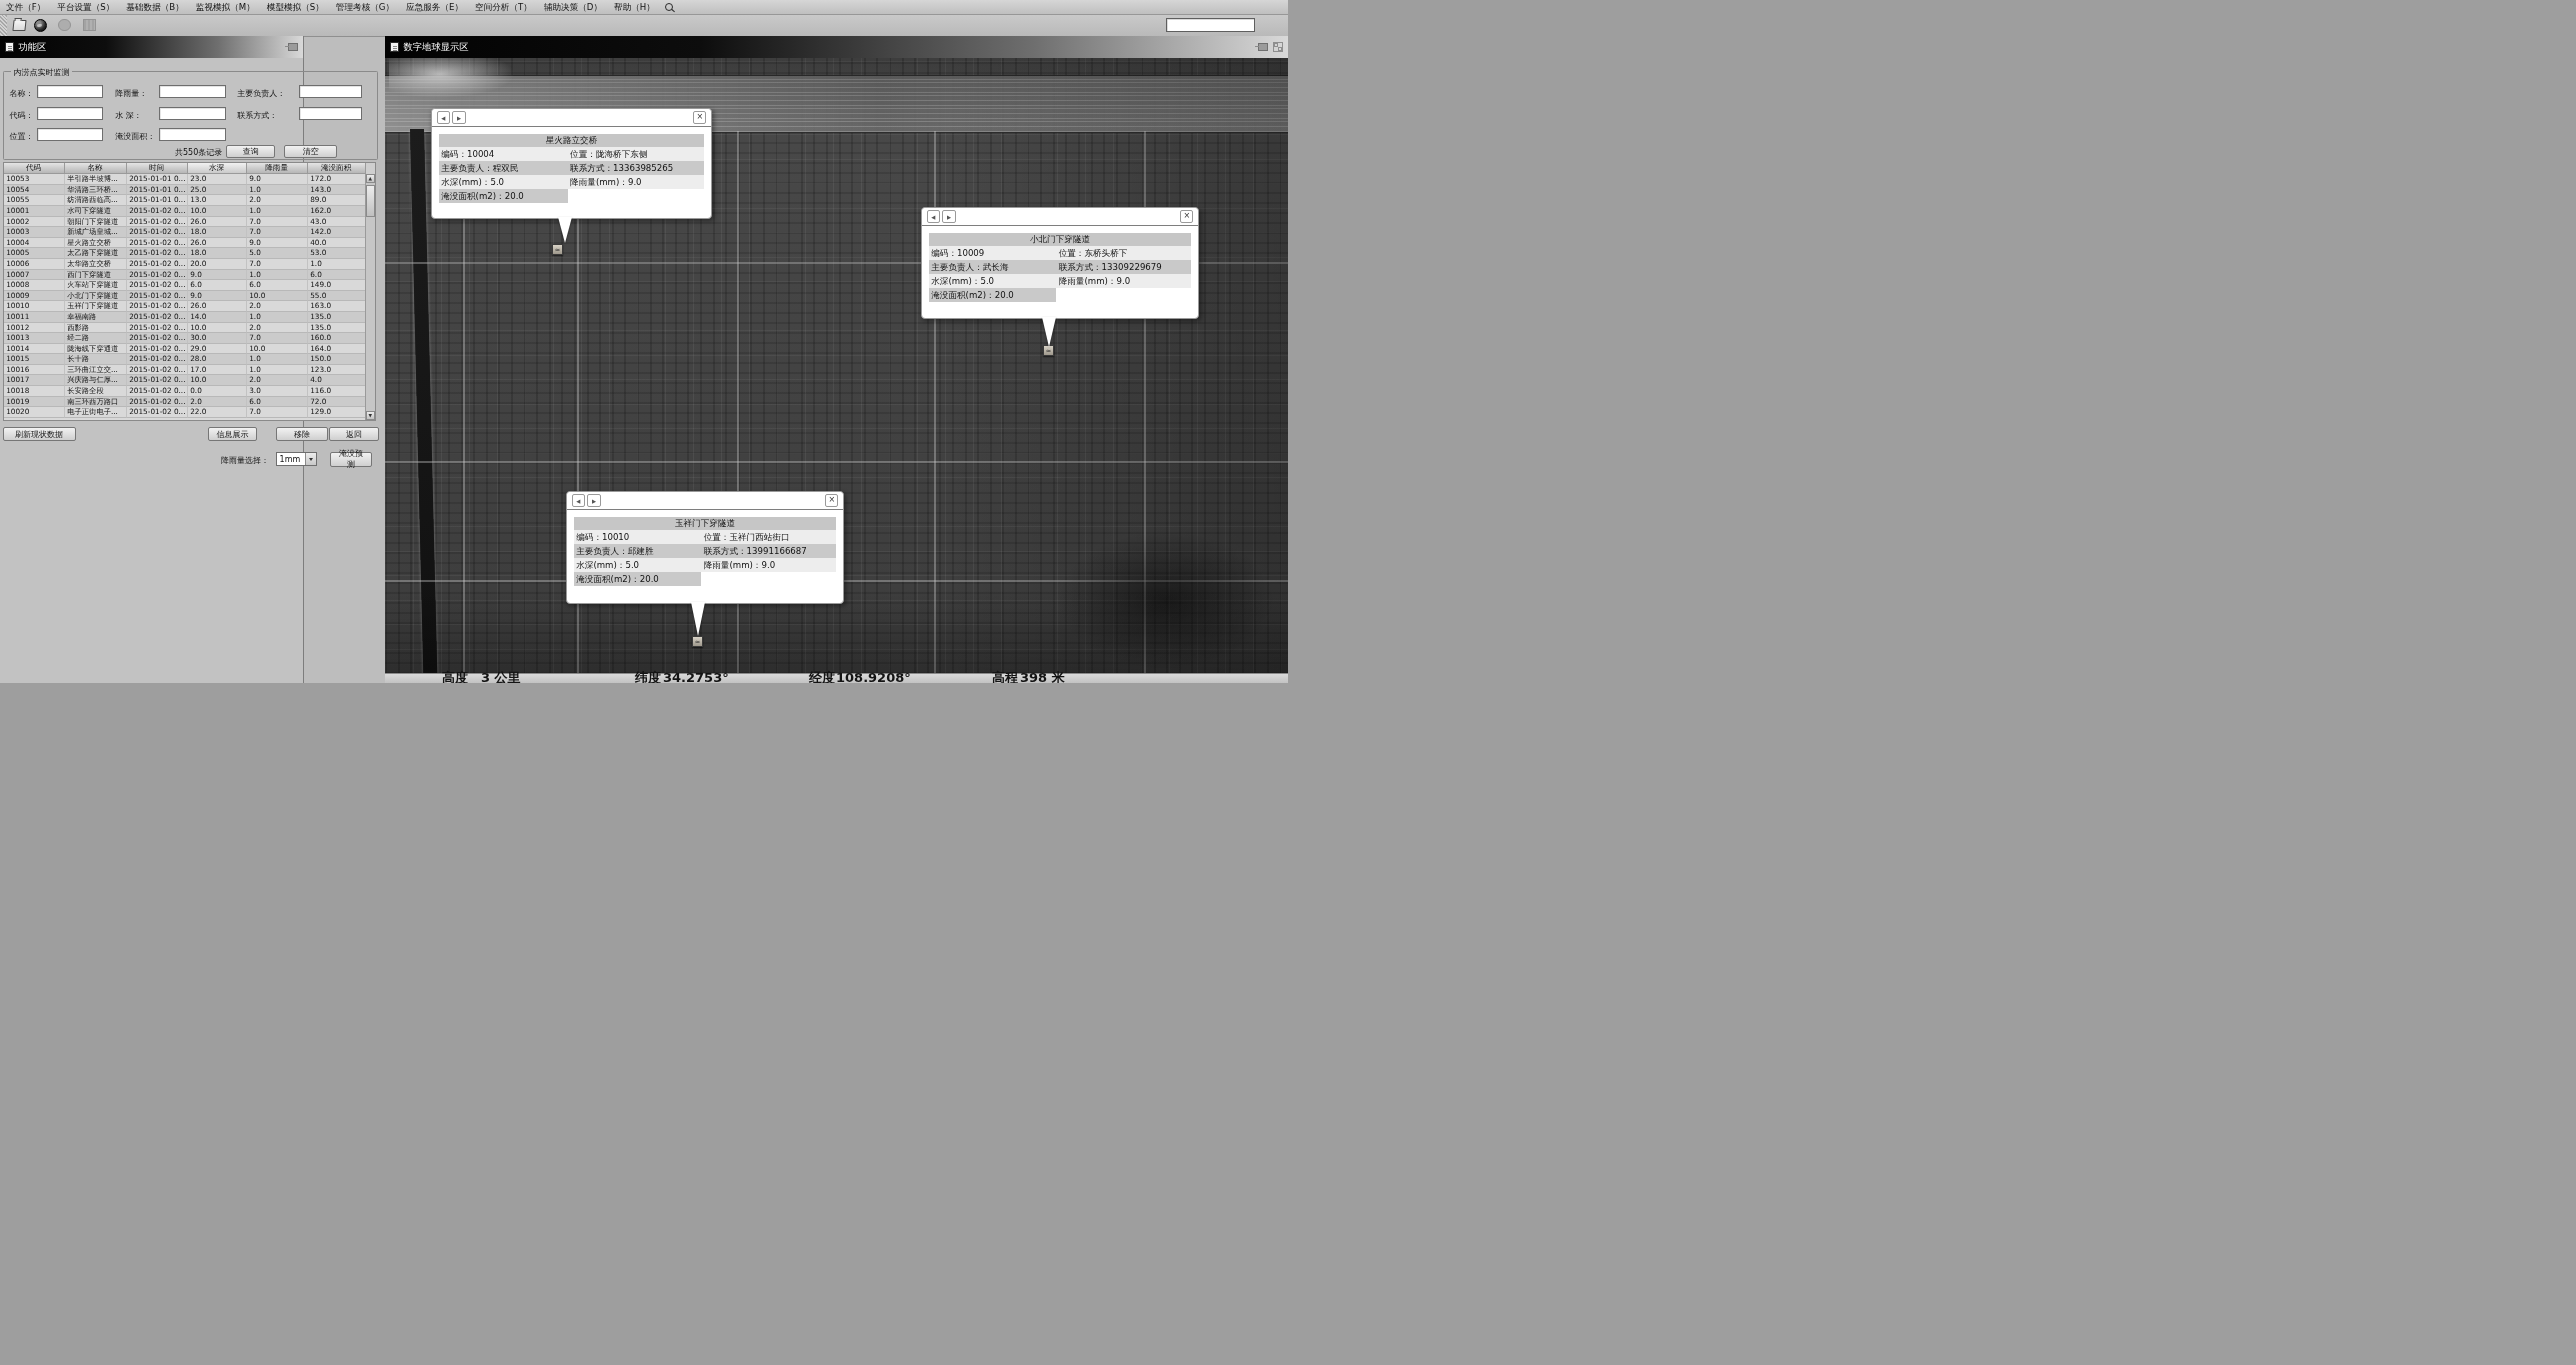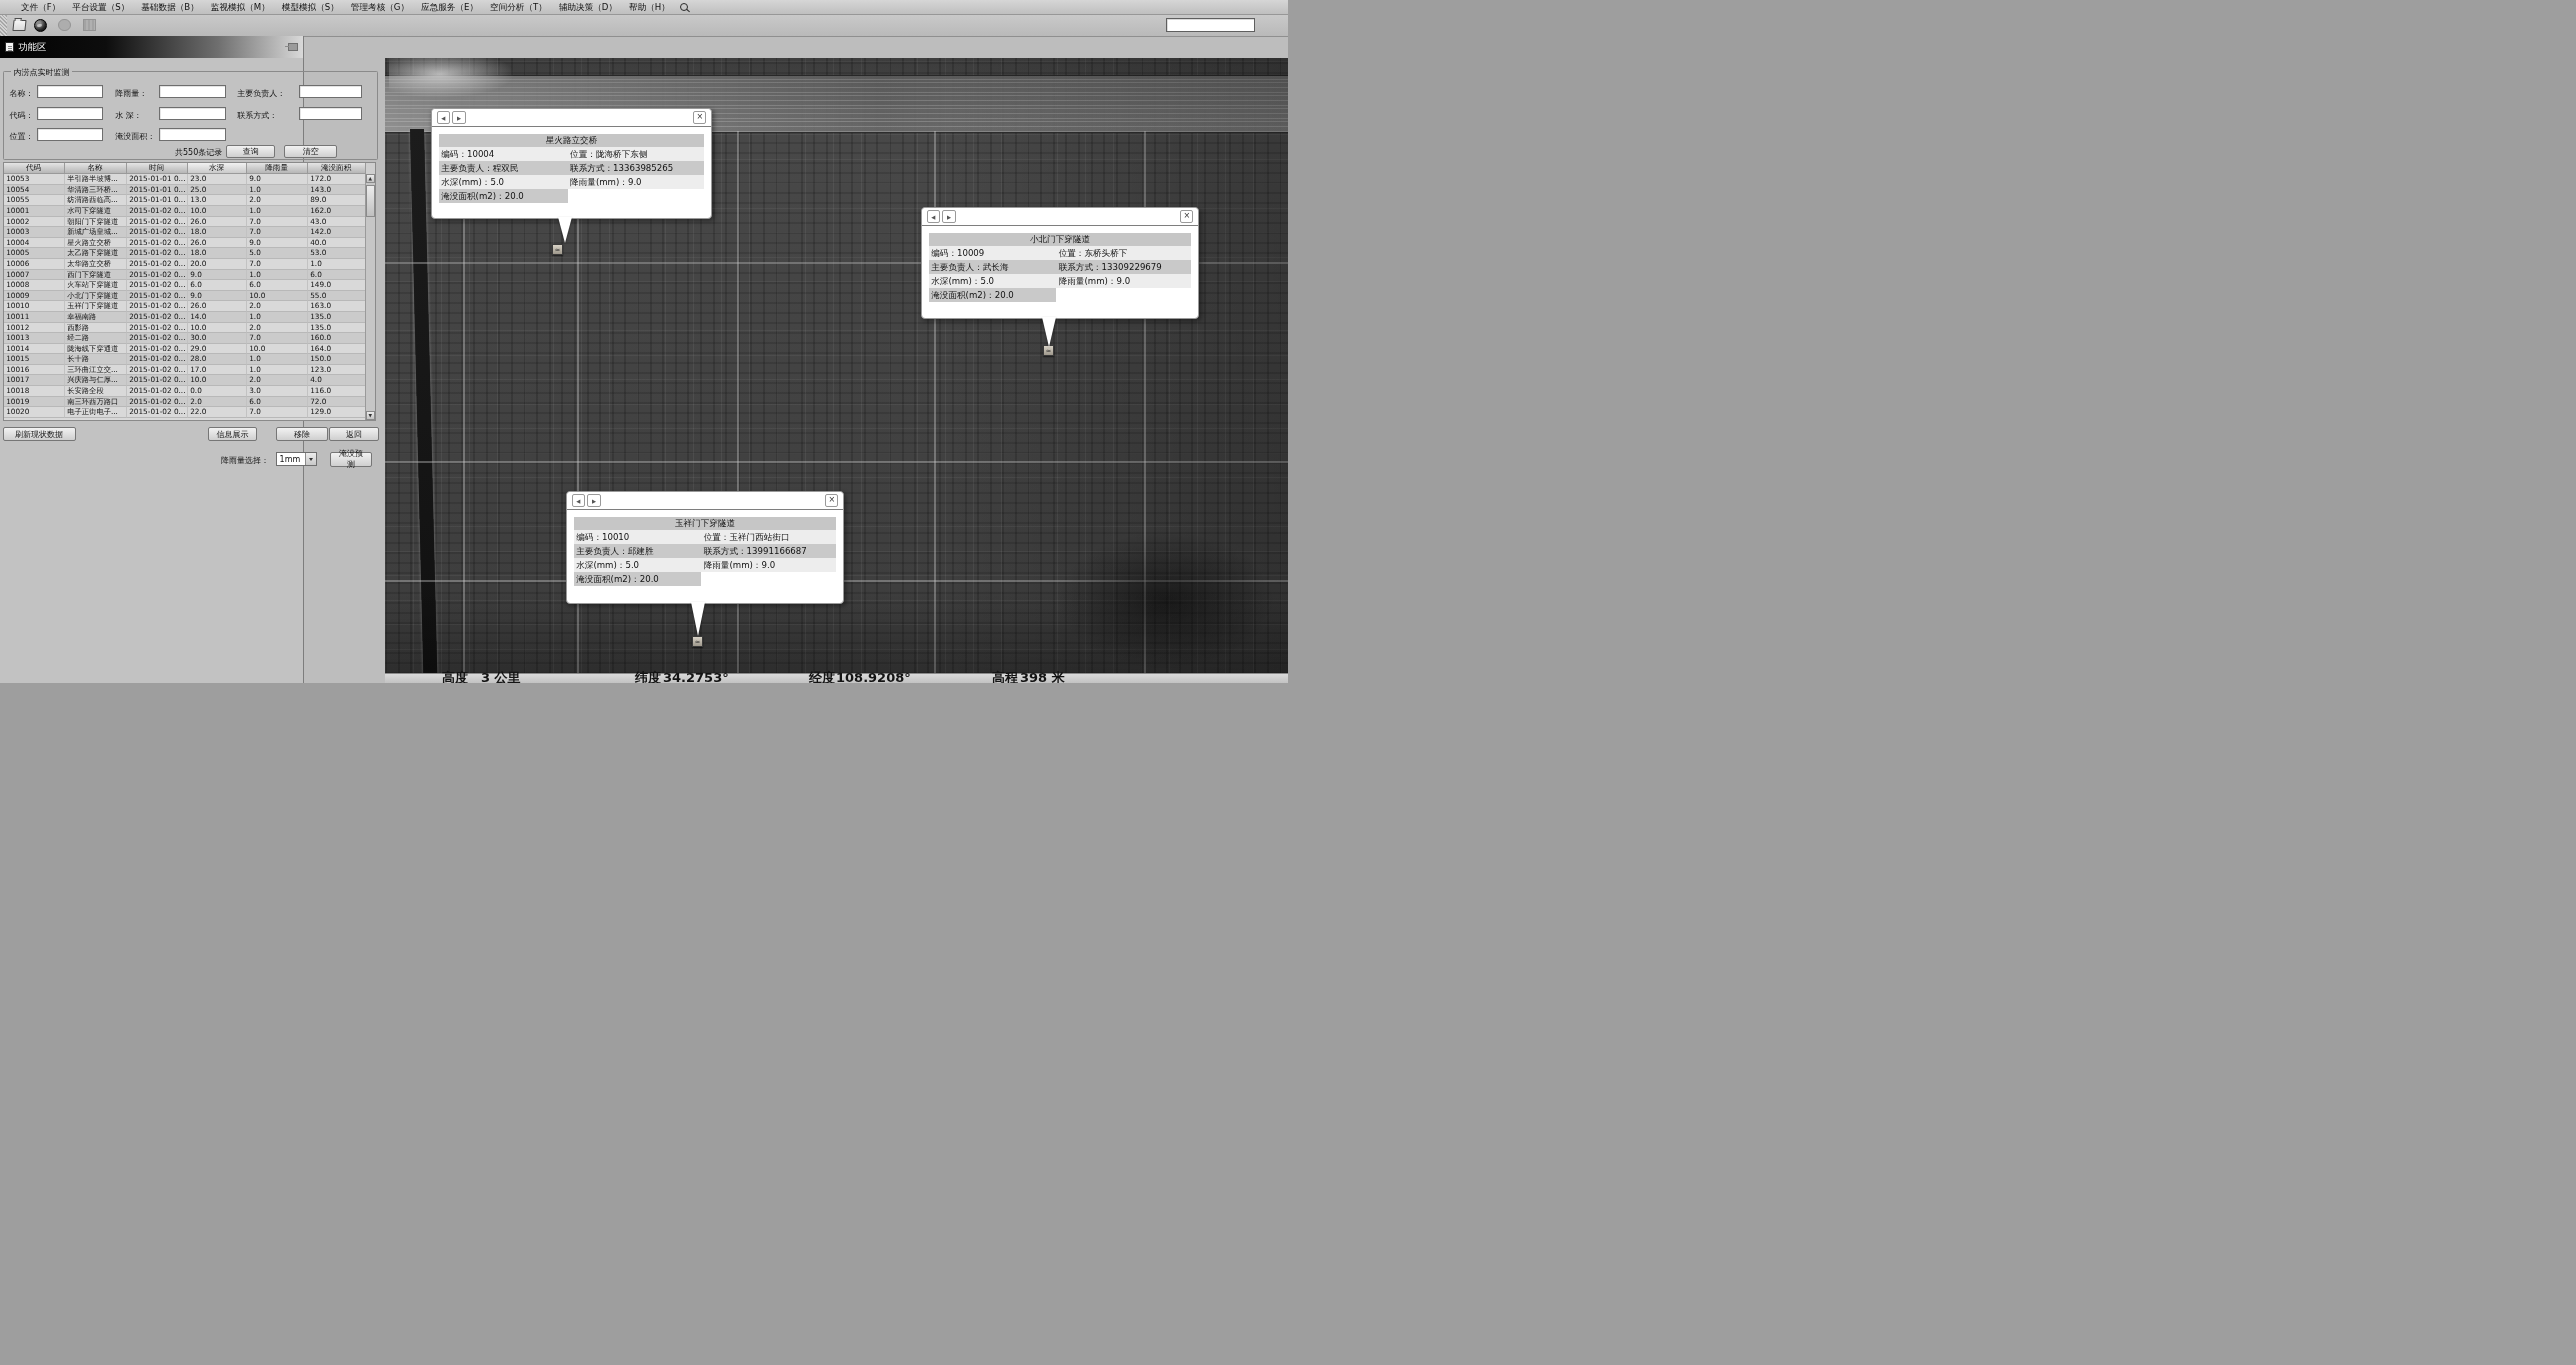--- a/index.html
+++ b/index.html
@@ -3,21 +3,21 @@
 <meta charset="utf-8">
 <style>
   html,body{margin:0;padding:0;background:#9e9e9e;}
   .app{position:relative;width:1288px;height:683px;background:#bdbdbd;overflow:hidden;
        font-family:"DejaVu Sans","Liberation Sans",sans-serif;color:#111;
        -webkit-font-smoothing:antialiased;}
 
   
   .menubar{position:absolute;left:0;top:0;width:100%;height:14.5px;
     background:linear-gradient(#d6d6d6,#bfbfbf);border-bottom:0.7px solid #979797;
-    display:flex;align-items:center;padding-left:15px;box-sizing:border-box;}
+    display:flex;align-items:center;padding-left:0;box-sizing:border-box;}
   .menu-items{display:flex;align-items:center;height:100%;}
   .menu-item{font-size:8.6px;padding:0 6px;line-height:14px;white-space:nowrap;cursor:default;}
   .lens{position:relative;width:6px;height:6px;border:1.3px solid #2a2a2a;border-radius:50%;
     margin-left:4px;display:inline-block;}
   .lens::after{content:"";position:absolute;width:4px;height:1.3px;background:#2a2a2a;
     right:-3.3px;bottom:-1.3px;transform:rotate(40deg);}
 
   
   .toolbar{position:absolute;left:0;top:14.5px;width:100%;height:21px;
     background:linear-gradient(#c9c9c9,#b9b9b9);border-bottom:0.7px solid #8f8f8f;}
@@ -494,20 +494,32 @@
     <div class="combo">
       <span class="val">1mm</span>
       <span class="drop">
           <i></i>
         </span>
     </div>
     <button class="btn lp-btn" style="left:330px;top:416px;width:42px;height:14.5px">淹没预测</button>
   </div>
 
   <div class="map-panel">
+    <div class="titlebar">
+      <span class="icon-doc">
+          <i></i>
+          <i></i>
+          <i></i>
+        </span>
+      <span>数字地球显示区</span>
+      <span class="tb-right">
+        <span class="icon-pin"></span>
+        <span class="icon-expand"></span>
+      </span>
+    </div>
 
     <div class="map">
       <div class="rail"></div>
       <div class="bright"></div>
       <div class="river"></div>
       <div class="road h" style="top:204px"></div>
       <div class="road h" style="top:403px"></div>
       <div class="road h" style="top:522px"></div>
       <div class="road v" style="left:78px"></div>
       <div class="road v" style="left:192px"></div>

